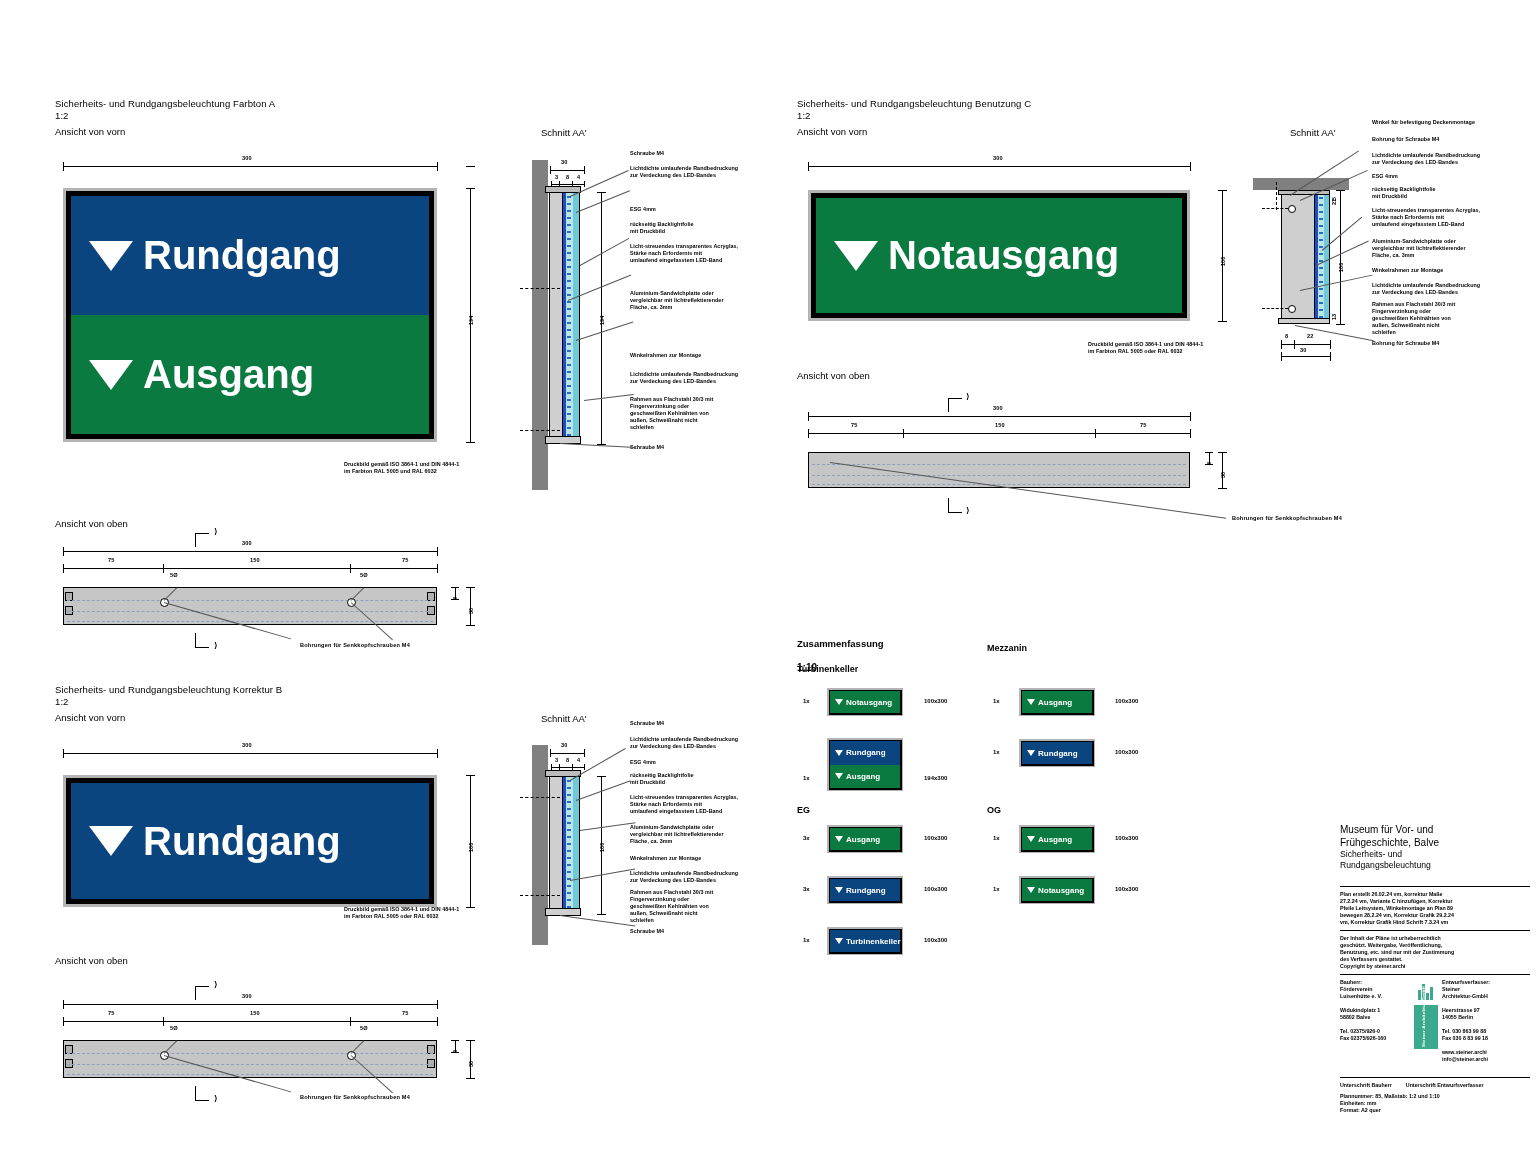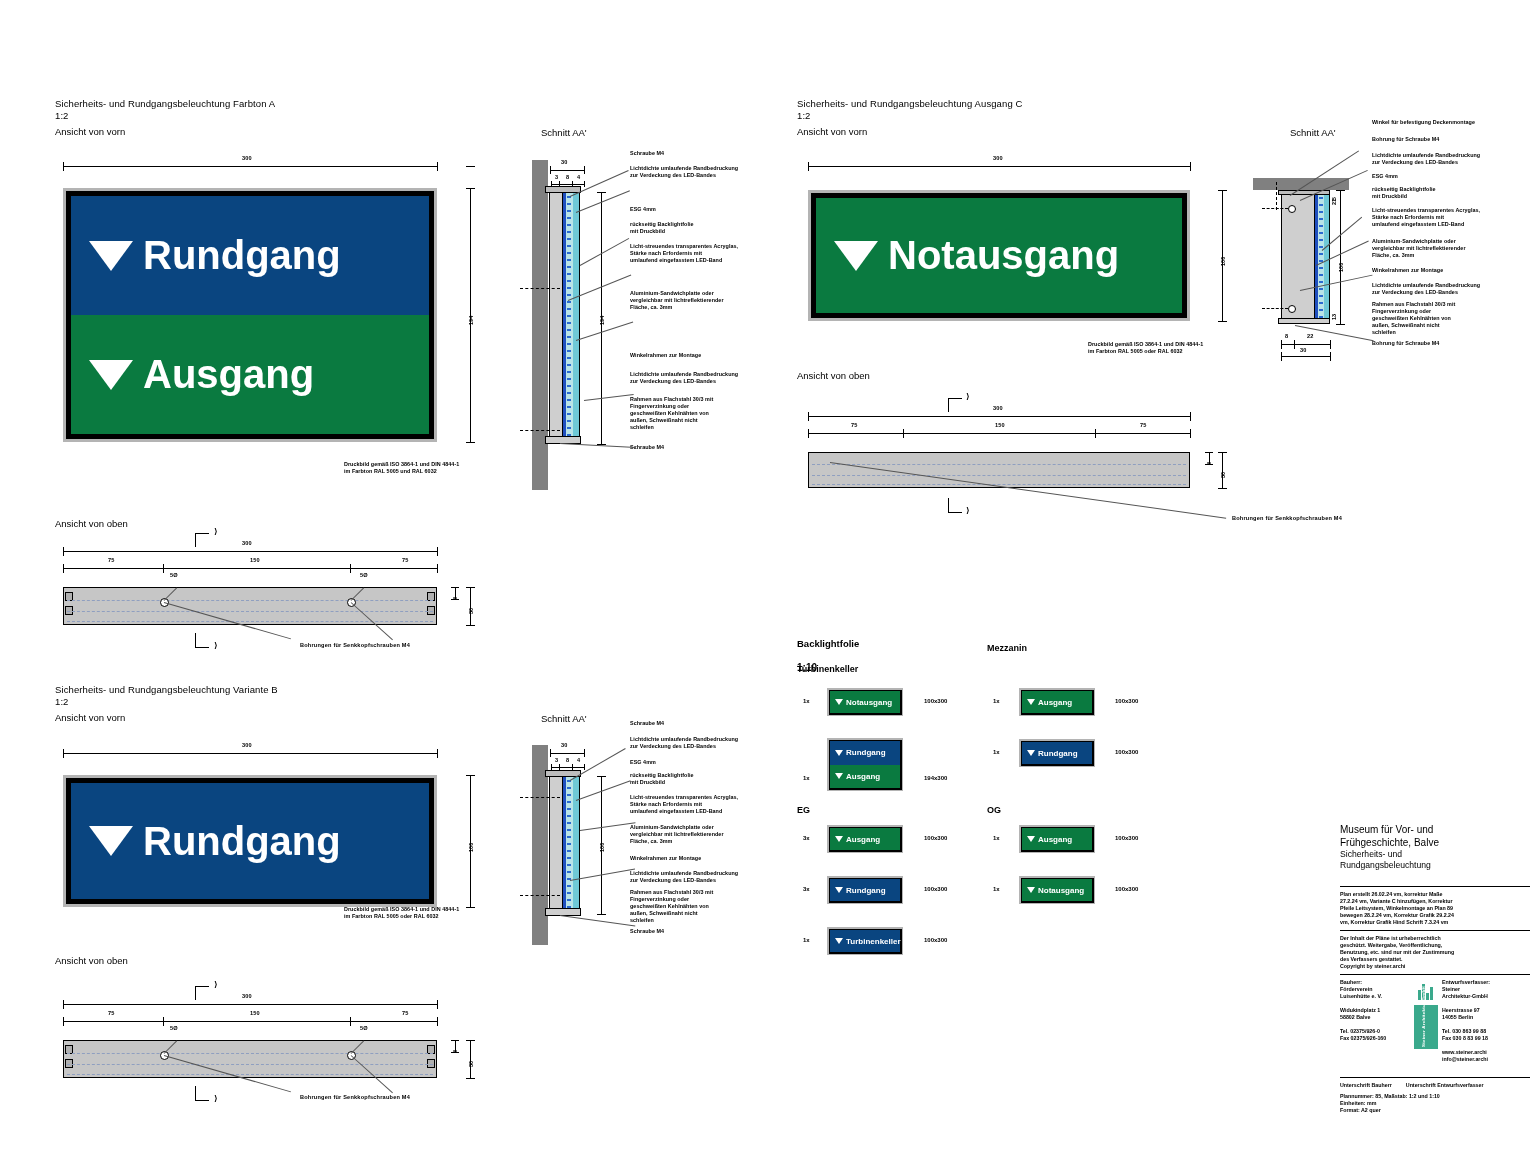--- a/index.html
+++ b/index.html
@@ -211,21 +211,21 @@
 <div class="abs dimtxt" style="left:214px;top:641px;font-size:8px;">⟩</div>
 <div class="dvline" style="left:470px;top:587px;height:38px;"></div>
 <div class="tickh" style="left:466px;top:587px;"></div>
 <div class="tickh" style="left:466px;top:625px;"></div>
 <div class="abs dimtxt-v" style="left:468px;top:614px;">30</div>
 <div class="abs dimtxt-v" style="left:452px;top:600px;">8</div>
 <div class="dvline" style="left:455px;top:587px;height:12px;"></div>
 <div class="tickh" style="left:451px;top:587px;width:8px;"></div>
 <div class="tickh" style="left:451px;top:599px;width:8px;"></div>
 
-<div class="abs ttl" style="left:55px;top:684px;">Sicherheits- und Rundgangsbeleuchtung Variante B
+<div class="abs ttl" style="left:55px;top:684px;">Sicherheits- und Rundgangsbeleuchtung Korrektur B
 1:2</div>
 <div class="abs sub" style="left:55px;top:712px;">Ansicht von vorn</div>
 <div class="dline" style="left:63px;top:753px;width:374px;"></div>
 <div class="tick" style="left:63px;top:748.5px;"></div>
 <div class="tick" style="left:437px;top:748.5px;"></div>
 <div class="abs dimtxt" style="left:242px;top:742px;">300</div>
 
 <div class="signbox" style="left:63px;top:775px;width:374px;height:132px;">
   <div class="signinner">
     <div class="face blue">
@@ -335,21 +335,21 @@
 <div class="abs dimtxt" style="left:214px;top:1094px;font-size:8px;">⟩</div>
 <div class="dvline" style="left:470px;top:1040px;height:38px;"></div>
 <div class="tickh" style="left:466px;top:1040px;"></div>
 <div class="tickh" style="left:466px;top:1078px;"></div>
 <div class="abs dimtxt-v" style="left:468px;top:1067px;">30</div>
 <div class="abs dimtxt-v" style="left:452px;top:1053px;">8</div>
 <div class="dvline" style="left:455px;top:1040px;height:12px;"></div>
 <div class="tickh" style="left:451px;top:1040px;width:8px;"></div>
 <div class="tickh" style="left:451px;top:1052px;width:8px;"></div>
 
-<div class="abs ttl" style="left:797px;top:98px;">Sicherheits- und Rundgangsbeleuchtung Ausgang C
+<div class="abs ttl" style="left:797px;top:98px;">Sicherheits- und Rundgangsbeleuchtung Benutzung C
 1:2</div>
 <div class="abs sub" style="left:797px;top:126px;">Ansicht von vorn</div>
 <div class="dline" style="left:808px;top:166px;width:382px;"></div>
 <div class="tick" style="left:808px;top:161.5px;"></div>
 <div class="tick" style="left:1190px;top:161.5px;"></div>
 <div class="abs dimtxt" style="left:993px;top:155px;">300</div>
 
 <div class="signbox" style="left:808px;top:190px;width:382px;height:131px;">
   <div class="signinner">
     <div class="face green">
@@ -455,21 +455,21 @@
 <div class="abs dimtxt" style="left:966px;top:506px;font-size:8px;">⟩</div>
 <div class="dvline" style="left:1222px;top:452px;height:36px;"></div>
 <div class="tickh" style="left:1218px;top:452px;"></div>
 <div class="tickh" style="left:1218px;top:488px;"></div>
 <div class="abs dimtxt-v" style="left:1220px;top:478px;">30</div>
 <div class="abs dimtxt-v" style="left:1206px;top:465px;">8</div>
 <div class="dvline" style="left:1209px;top:452px;height:12px;"></div>
 <div class="tickh" style="left:1205px;top:452px;width:8px;"></div>
 <div class="tickh" style="left:1205px;top:464px;width:8px;"></div>
 
-<div class="abs" style="left:797px;top:638px;font-size:9.5px;font-weight:bold;">Backlightfolie</div>
+<div class="abs" style="left:797px;top:638px;font-size:9.5px;font-weight:bold;">Zusammenfassung</div>
 <div class="abs" style="left:797px;top:662px;font-size:10px;font-weight:bold;">1:10</div>
 
 <div class="grp" style="left:797px;top:664px;">Turbinenkeller</div>
 <div class="cnt" style="left:803px;top:698px;">1x</div>
 <div class="ssign" style="left:827px;top:688px;width:76px;height:28px;">
   <div class="si">
       <div class="sf green">
         <div class="stri"></div>
   <span class="slbl">Notausgang</span>
       </div>

